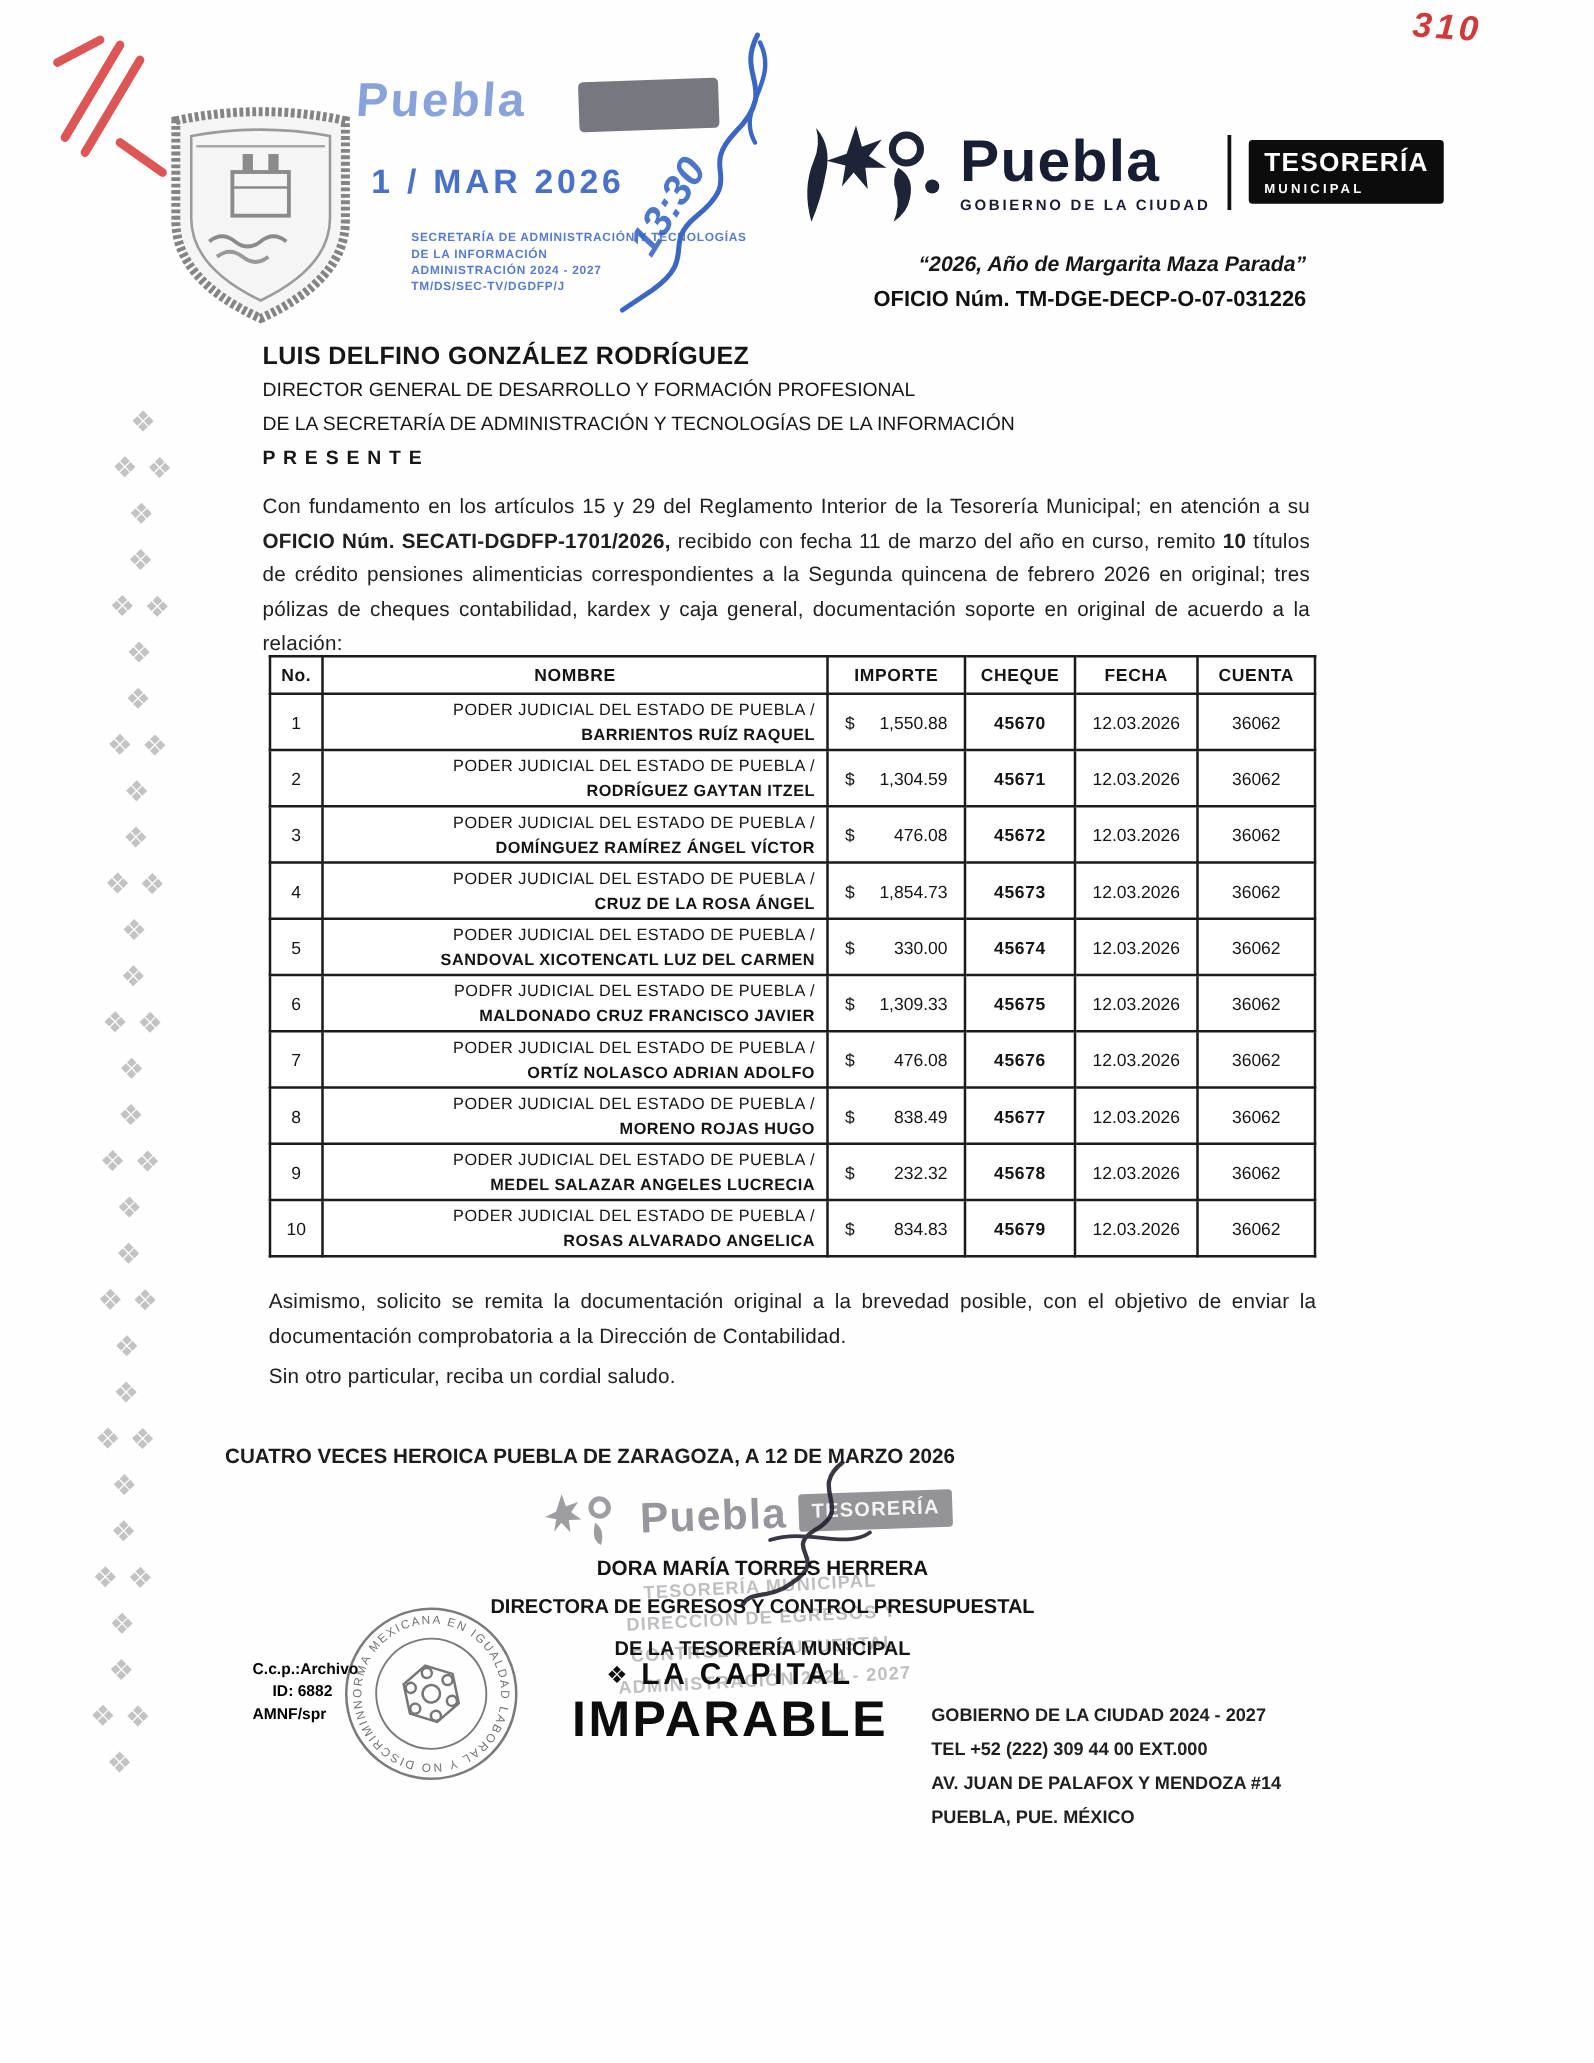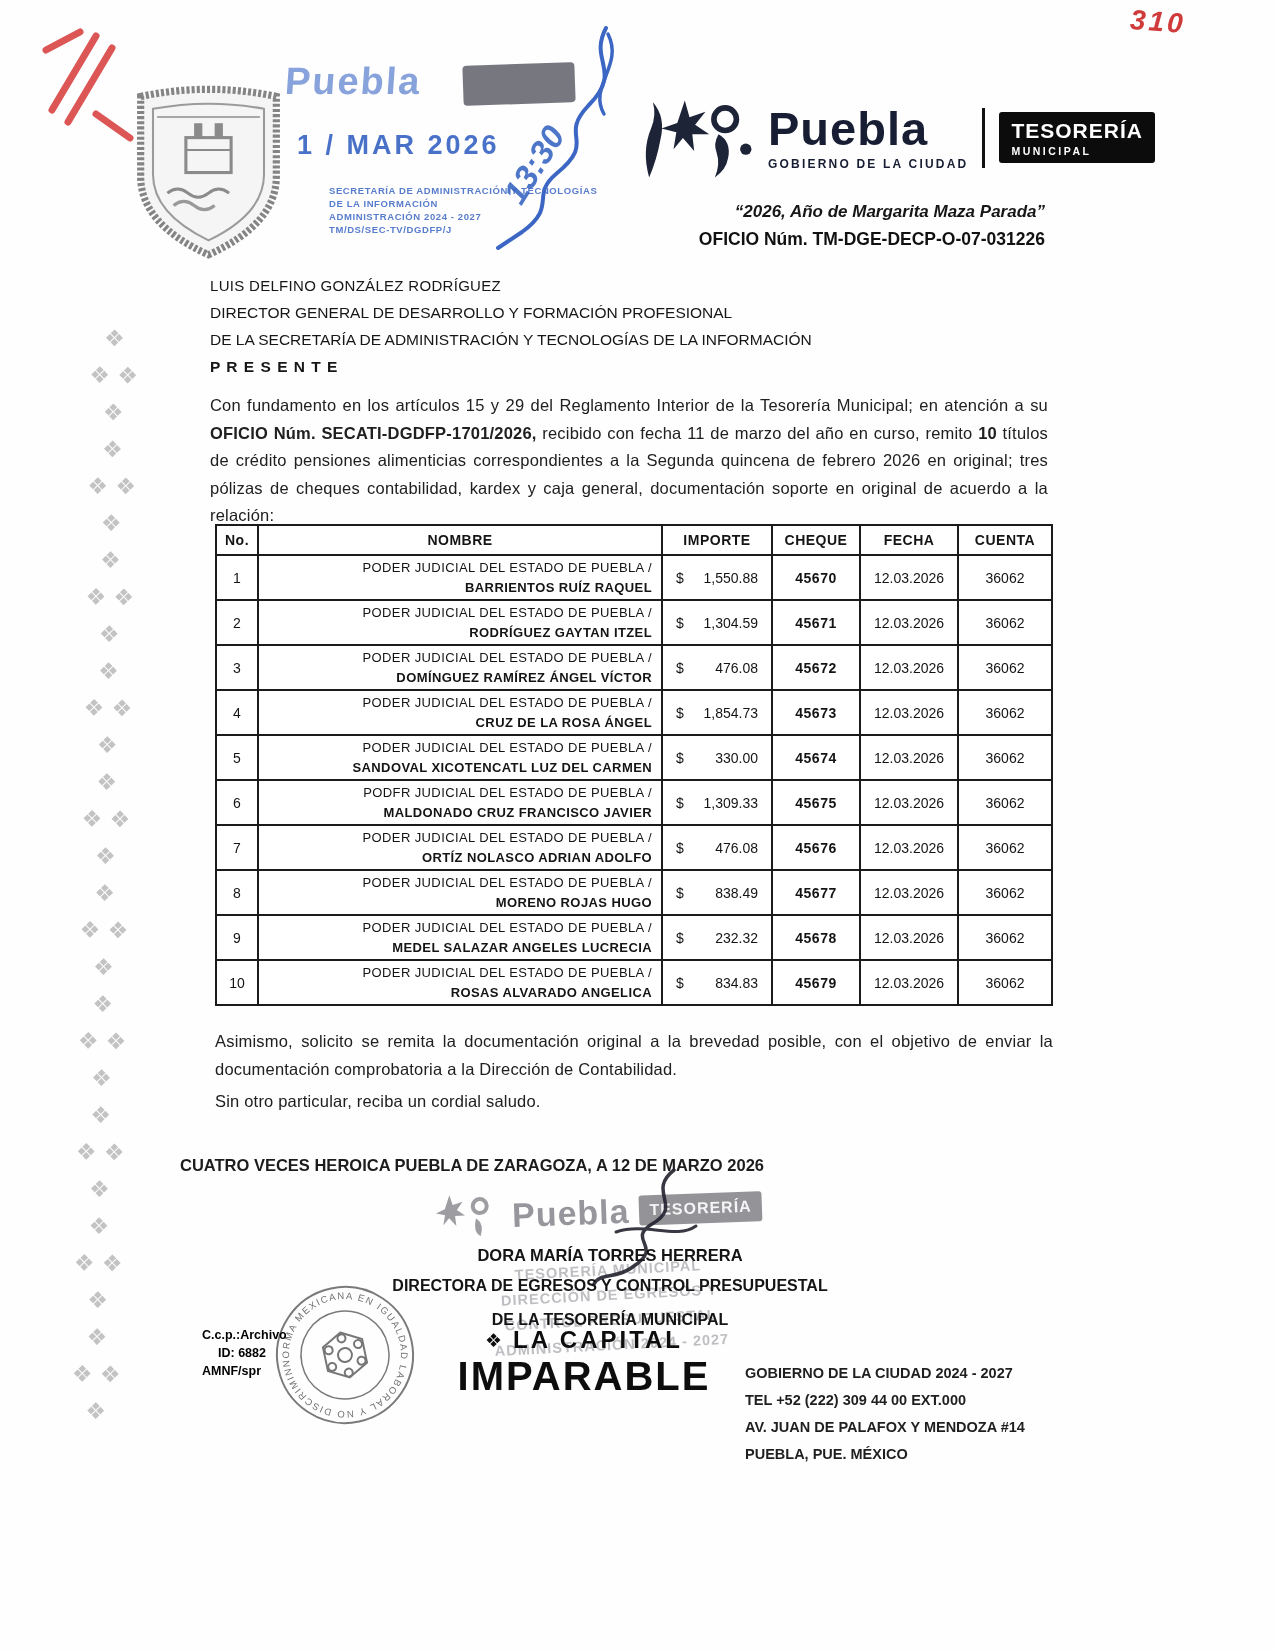--- a/index.html
+++ b/index.html
@@ -48,21 +48,21 @@
   .oficio-num { left:640px; top:229px; width:405px; text-align:right; font-size:17.5px;
     font-weight:800; color:#111; }
 
   
   .deco-strip { left:66px; top:320px; width:78px; font-family:"DejaVu Sans", sans-serif;
     font-size:23px; line-height:37px; color:#c3c3c3; text-align:center;
     white-space:pre-line; transform:rotate(1deg); }
 
   
   .recipient { left:210px; top:272px; font-size:15.5px; line-height:27px; color:#161616; }
-  .r-name { font-weight:400; font-size:15px; letter-spacing:.3px; }
+  .r-name { font-weight:700; font-size:20px; letter-spacing:.3px; }
   .r-pres { letter-spacing:1px; font-weight:700; }
 
   
   .body-p { text-align:justify; font-size:16.5px; line-height:27.5px; color:#202020; letter-spacing:.2px; }
   .p1 { left:210px; top:392px; width:838px; }
   .p2 { left:215px; top:1028px; width:838px; }
   .p3 { left:215px; top:1088px; width:838px; text-align:left; }
 
   
   .doc-table { left:215px; top:524px; border-collapse:collapse; table-layout:fixed;

